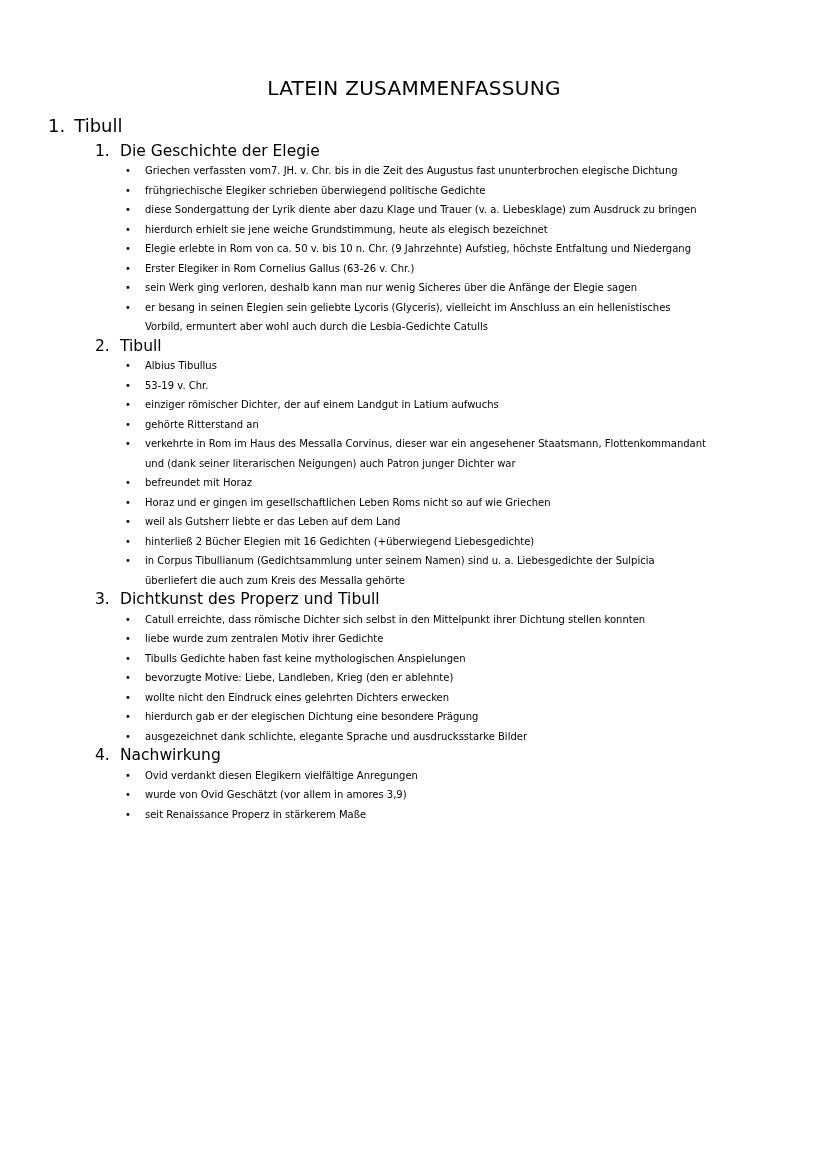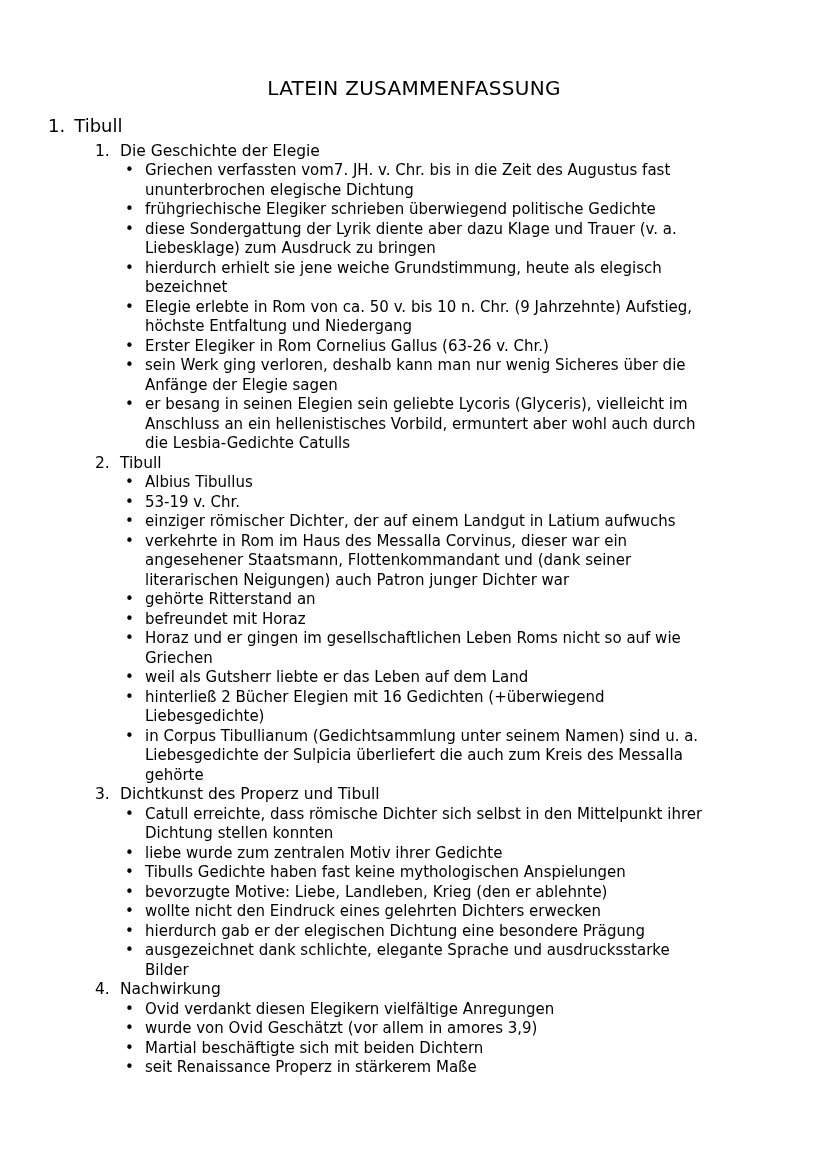--- a/index.html
+++ b/index.html
@@ -48,21 +48,21 @@
   }
   .bullets {
     list-style: none;
     margin: 0 0 0 27px;
     padding: 0;
     width: 588px;
   }
   .bullet {
     position: relative;
     padding-left: 23px;
-    font-size: 15px;
+    font-size: 10px;
     line-height: 19.5px;
   }
   .bullet::before {
     content: "\2022";
     position: absolute;
     left: 3px;
     top: 0;
   }
 </style>
 </head>
@@ -94,22 +94,22 @@
       </li>
       <li class="section">
         <div class="section-header">
           <span class="num">2.</span>
           <span class="txt">Tibull</span>
         </div>
         <ul class="bullets">
           <li class="bullet">Albius Tibullus</li>
           <li class="bullet">53-19 v. Chr.</li>
           <li class="bullet">einziger römischer Dichter, der auf einem Landgut in Latium aufwuchs</li>
+          <li class="bullet">gehörte Ritterstand an</li>
           <li class="bullet">verkehrte in Rom im Haus des Messalla Corvinus, dieser war ein angesehener Staatsmann, Flottenkommandant und (dank seiner literarischen Neigungen) auch Patron junger Dichter war</li>
-          <li class="bullet">gehörte Ritterstand an</li>
           <li class="bullet">befreundet mit Horaz</li>
           <li class="bullet">Horaz und er gingen im gesellschaftlichen Leben Roms nicht so auf wie Griechen</li>
           <li class="bullet">weil als Gutsherr liebte er das Leben auf dem Land</li>
           <li class="bullet">hinterließ 2 Bücher Elegien mit 16 Gedichten (+überwiegend Liebesgedichte)</li>
           <li class="bullet">in Corpus Tibullianum (Gedichtsammlung unter seinem Namen) sind u. a. Liebesgedichte der Sulpicia überliefert die auch zum Kreis des Messalla gehörte</li>
         </ul>
       </li>
       <li class="section">
         <div class="section-header">
           <span class="num">3.</span>
@@ -126,18 +126,17 @@
         </ul>
       </li>
       <li class="section">
         <div class="section-header">
           <span class="num">4.</span>
           <span class="txt">Nachwirkung</span>
         </div>
         <ul class="bullets">
           <li class="bullet">Ovid verdankt diesen Elegikern vielfältige Anregungen</li>
           <li class="bullet">wurde von Ovid Geschätzt (vor allem in amores 3,9)</li>
-          <li class="bullet">Martial beschäftigte sich mit beiden Dichtern</li>
           <li class="bullet">seit Renaissance Properz in stärkerem Maße</li>
         </ul>
       </li>
     </ol>
 </div>
 
 </body></html>

